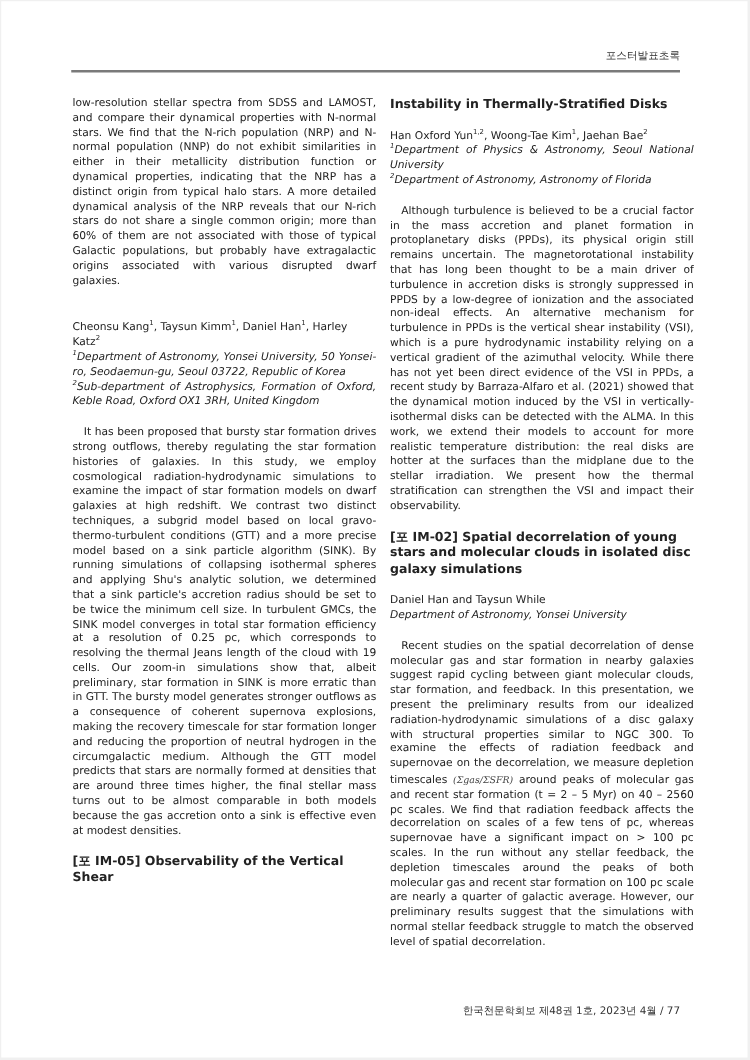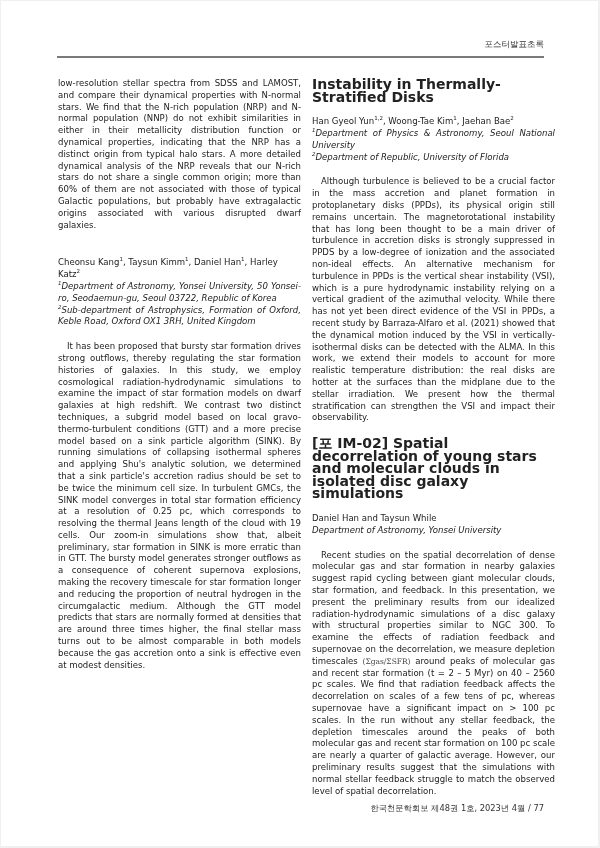--- a/index.html
+++ b/index.html
@@ -25,32 +25,32 @@
   .col {
     position: absolute; top: 77px; width: 243px;
     font-size: 8.55px; line-height: 11.8px;
     text-align: justify;
   }
   .col-left { left: 57px; }
   .col-right { left: 311px; }
   .col p { margin: 0; }
   .indent { text-indent: 9px; }
   .title {
-    font-weight: bold; font-size: 14px; line-height: 12.6px;
+    font-weight: bold; font-size: 10px; line-height: 12.6px;
     text-align: left; margin: 0;
   }
   .authors { text-align: left; }
   .affil { font-style: italic; }
   sup { font-size: 5.5px; line-height: 0; }
   .gap-m { height: 13px; }
   .footer {
     position: absolute; left: 57px; top: 802px; width: 486px;
     text-align: right; font-size: 8.3px; color: #333;
   }
-  .math { font-family: "DejaVu Serif", serif; font-size: 7.5px; color: #444; }
+  .math { font-family: "DejaVu Serif", serif; font-style: italic; font-size: 7.5px; color: #444; }
 </style>
 </head>
 <body>
 
 <div class="page">
   <div class="running-head">포스터발표초록</div>
   <div class="head-rule"></div>
 
   <div class="col col-left">
     <p>low-resolution stellar spectra from SDSS and LAMOST, and compare their dynamical properties with N-normal stars. We find that the N-rich population (NRP) and N-normal population (NNP) do not exhibit similarities in either in their metallicity distribution function or dynamical properties, indicating that the NRP has a distinct origin from typical halo stars. A more detailed dynamical analysis of the NRP reveals that our N-rich stars do not share a single common origin; more than 60% of them are not associated with those of typical Galactic populations, but probably have extragalactic origins associated with various disrupted dwarf galaxies.</p>
@@ -60,31 +60,32 @@
       <div class="gap-m"></div>
       <p class="authors">
         <span><span>Cheonsu Kang</span><sup>1</sup><span>, </span></span><span><span>Taysun Kimm</span><sup>1</sup><span>, </span></span><span><span>Daniel Han</span><sup>1</sup><span>, </span></span><span><span>Harley Katz</span><sup>2</sup></span>
       </p>
       <p class="affil"><sup>1</sup><span>Department of Astronomy, Yonsei University, 50 Yonsei-ro, Seodaemun-gu, Seoul 03722, Republic of Korea</span></p>
       <p class="affil"><sup>2</sup><span>Sub-department of Astrophysics, Formation of Oxford, Keble Road, Oxford OX1 3RH, United Kingdom</span></p>
       <div class="gap-m"></div>
       <p class="indent">It has been proposed that bursty star formation drives strong outflows, thereby regulating the star formation histories of galaxies. In this study, we employ cosmological radiation-hydrodynamic simulations to examine the impact of star formation models on dwarf galaxies at high redshift. We contrast two distinct techniques, a subgrid model based on local gravo-thermo-turbulent conditions (GTT) and a more precise model based on a sink particle algorithm (SINK). By running simulations of collapsing isothermal spheres and applying Shu's analytic solution, we determined that a sink particle's accretion radius should be set to be twice the minimum cell size. In turbulent GMCs, the SINK model converges in total star formation efficiency at a resolution of 0.25 pc, which corresponds to resolving the thermal Jeans length of the cloud with 19 cells. Our zoom-in simulations show that, albeit preliminary, star formation in SINK is more erratic than in GTT. The bursty model generates stronger outflows as a consequence of coherent supernova explosions, making the recovery timescale for star formation longer and reducing the proportion of neutral hydrogen in the circumgalactic medium. Although the GTT model predicts that stars are normally formed at densities that are around three times higher, the final stellar mass turns out to be almost comparable in both models because the gas accretion onto a sink is effective even at modest densities.</p>
     </div>
     <div class="gap-m"></div>
+    <p class="title">[포 IM-05] Observability of the Vertical Shear</p>
   </div>
 
   <div class="col col-right">
     <div>
       <p class="title">Instability in Thermally-Stratified Disks</p>
       <div class="gap-m"></div>
       <p class="authors">
-        <span><span>Han Gyeol Yun</span><sup>1,2</sup><span>, </span></span><span><span>Woong-Tae Kim</span><sup>1</sup><span>, </span></span><span><span>Jaehan Bae</span><sup>2</sup></span>
+        <span><span>Han Oxford Yun</span><sup>1,2</sup><span>, </span></span><span><span>Woong-Tae Kim</span><sup>1</sup><span>, </span></span><span><span>Jaehan Bae</span><sup>2</sup></span>
       </p>
       <p class="affil"><sup>1</sup><span>Department of Physics &amp; Astronomy, Seoul National University</span></p>
-      <p class="affil"><sup>2</sup><span>Department of Republic, University of Florida</span></p>
+      <p class="affil"><sup>2</sup><span>Department of Astronomy, Astronomy of Florida</span></p>
       <div class="gap-m"></div>
       <p class="indent">Although turbulence is believed to be a crucial factor in the mass accretion and planet formation in protoplanetary disks (PPDs), its physical origin still remains uncertain. The magnetorotational instability that has long been thought to be a main driver of turbulence in accretion disks is strongly suppressed in PPDS by a low-degree of ionization and the associated non-ideal effects. An alternative mechanism for turbulence in PPDs is the vertical shear instability (VSI), which is a pure hydrodynamic instability relying on a vertical gradient of the azimuthal velocity. While there has not yet been direct evidence of the VSI in PPDs, a recent study by Barraza-Alfaro et al. (2021) showed that the dynamical motion induced by the VSI in vertically-isothermal disks can be detected with the ALMA. In this work, we extend their models to account for more realistic temperature distribution: the real disks are hotter at the surfaces than the midplane due to the stellar irradiation. We present how the thermal stratification can strengthen the VSI  and impact their observability.</p>
     </div>
     <div class="gap-m"></div>
 
     <div>
       <p class="title">[포 IM-02] Spatial decorrelation of young stars and molecular clouds in isolated disc galaxy simulations</p>
       <div class="gap-m"></div>
       <p class="authors">Daniel Han and Taysun While</p>
       <p class="affil">Department of Astronomy, Yonsei University</p>

